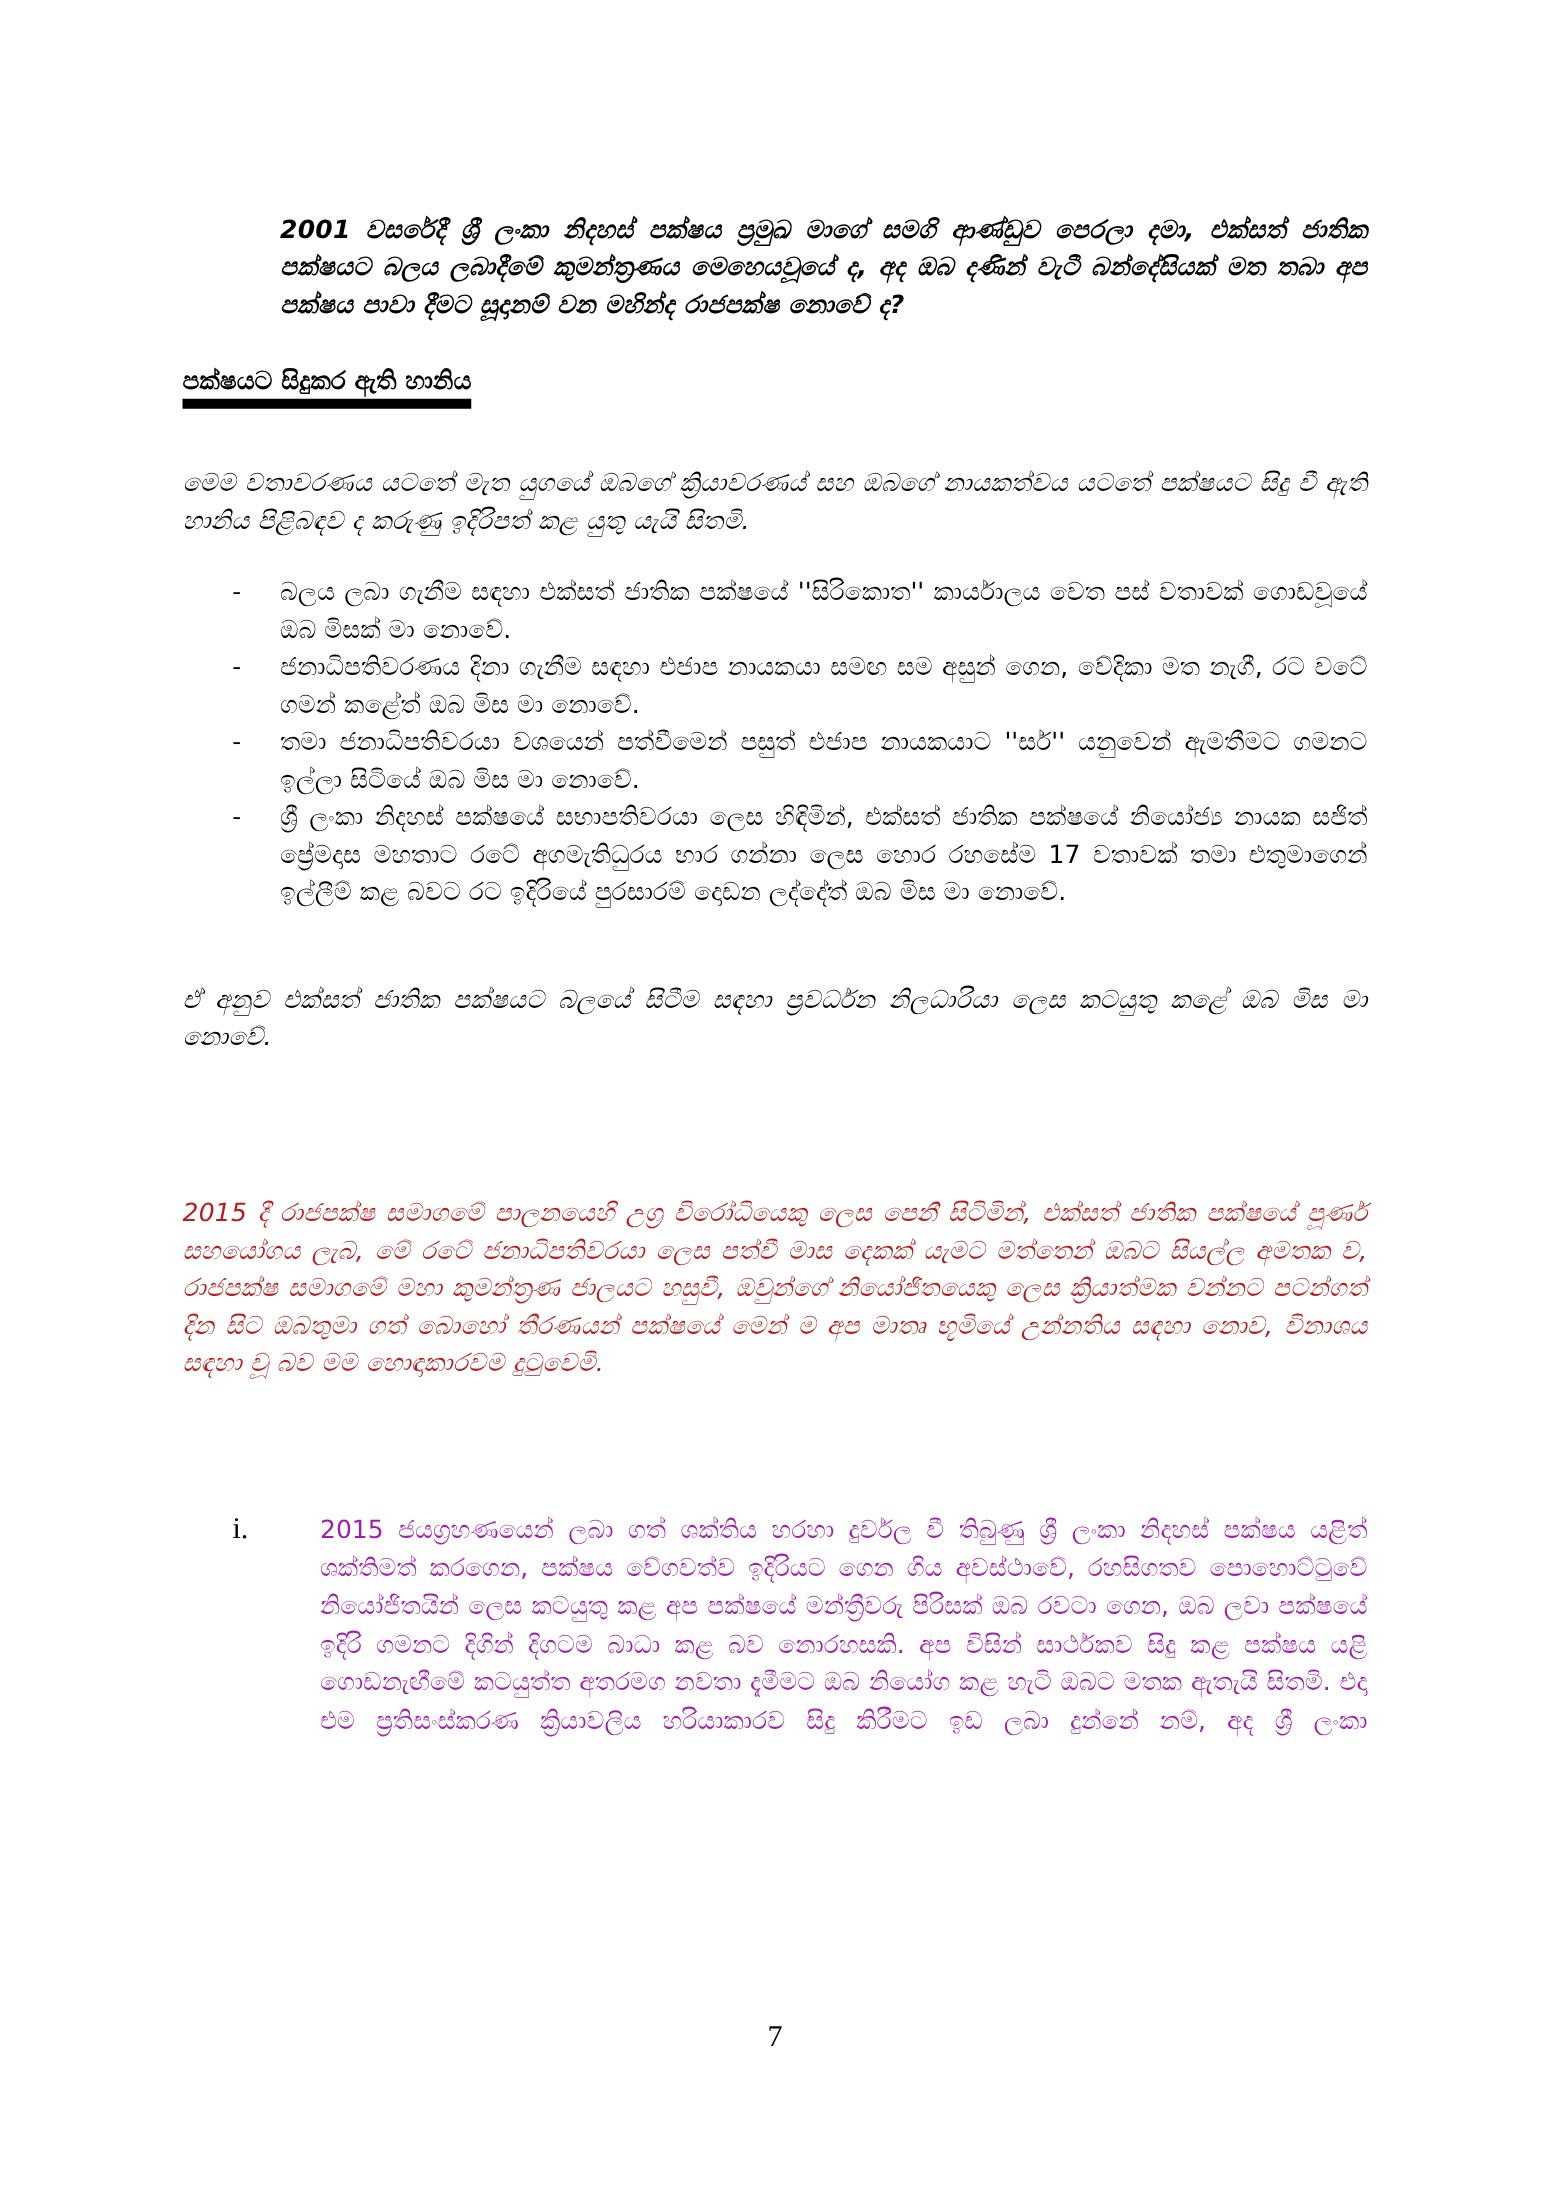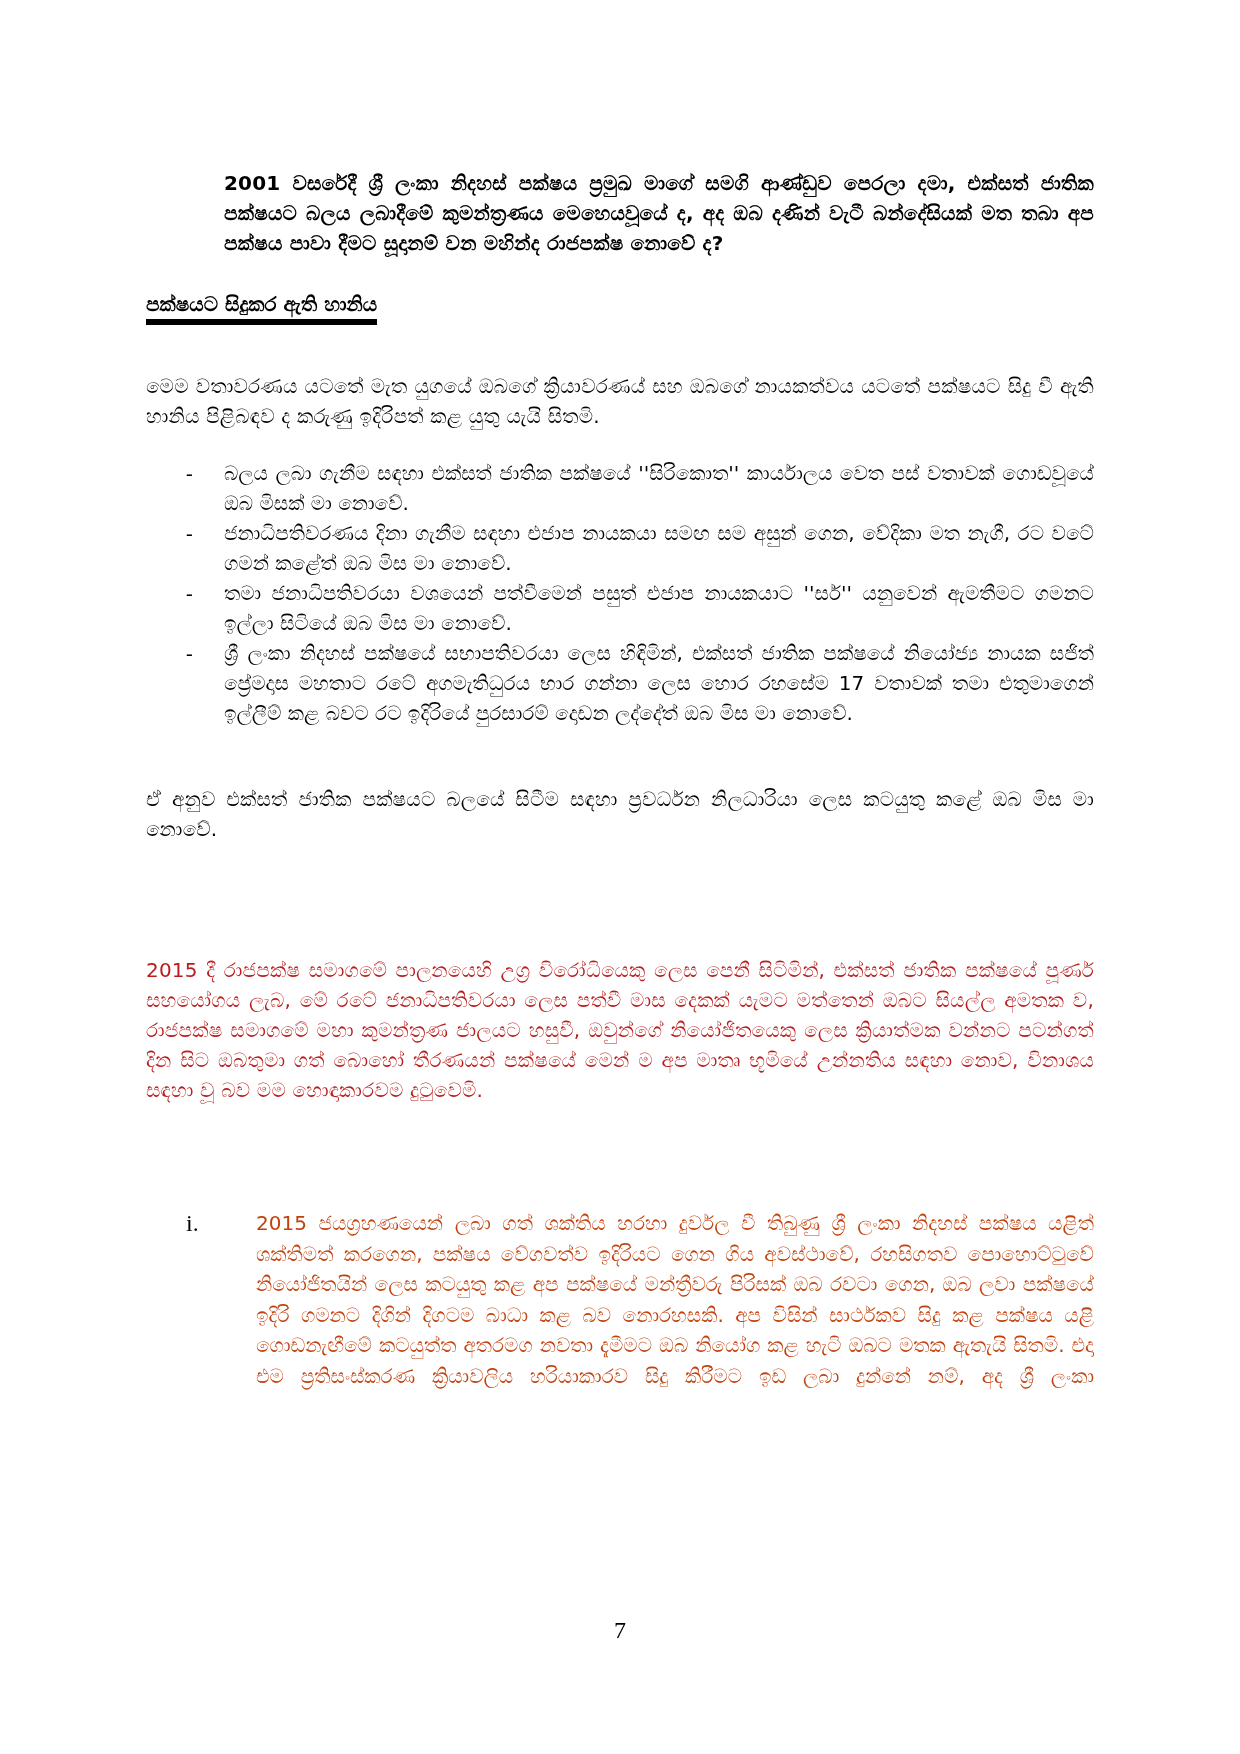--- a/index.html
+++ b/index.html
@@ -22,38 +22,39 @@
       width: 1240px;
       height: 1754px;
     }
     .para {
       position: absolute;
       font-size: 20px;
       line-height: 30px;
       text-align: justify;
       text-align-last: left;
       letter-spacing: 0.2px;
+      font-style: italic;
     }
     .bold {
       font-weight: bold;
     }
     #para-intro {
       left: 224px;
       top: 148px;
       width: 870px;
       line-height: 30px;
     }
     #section-heading {
       position: absolute;
       left: 146px;
       top: 290px;
       font-size: 20px;
       font-weight: bold;
       line-height: 28px;
-      border-bottom: 6px solid #000000;
+      border-bottom: 8px solid #000000;
       padding-bottom: 1px;
     }
     #para-lead {
       left: 146px;
       top: 351px;
       width: 948px;
     }
     .bullet-list {
       position: absolute;
       left: 146px;
@@ -105,21 +106,21 @@
       font-family: "Liberation Serif", serif;
       font-size: 24px;
       line-height: 30px;
     }
     .num-text {
       margin-left: 110px;
       font-size: 20px;
       line-height: 30.5px;
       text-align: justify;
       text-align-last: justify;
-      color: #c2410c;
+      color: #a21caf;
     }
     #page-number {
       position: absolute;
       left: 0;
       width: 1240px;
       top: 1617px;
       text-align: center;
       font-family: "Liberation Serif", serif;
       font-size: 24px;
     }

